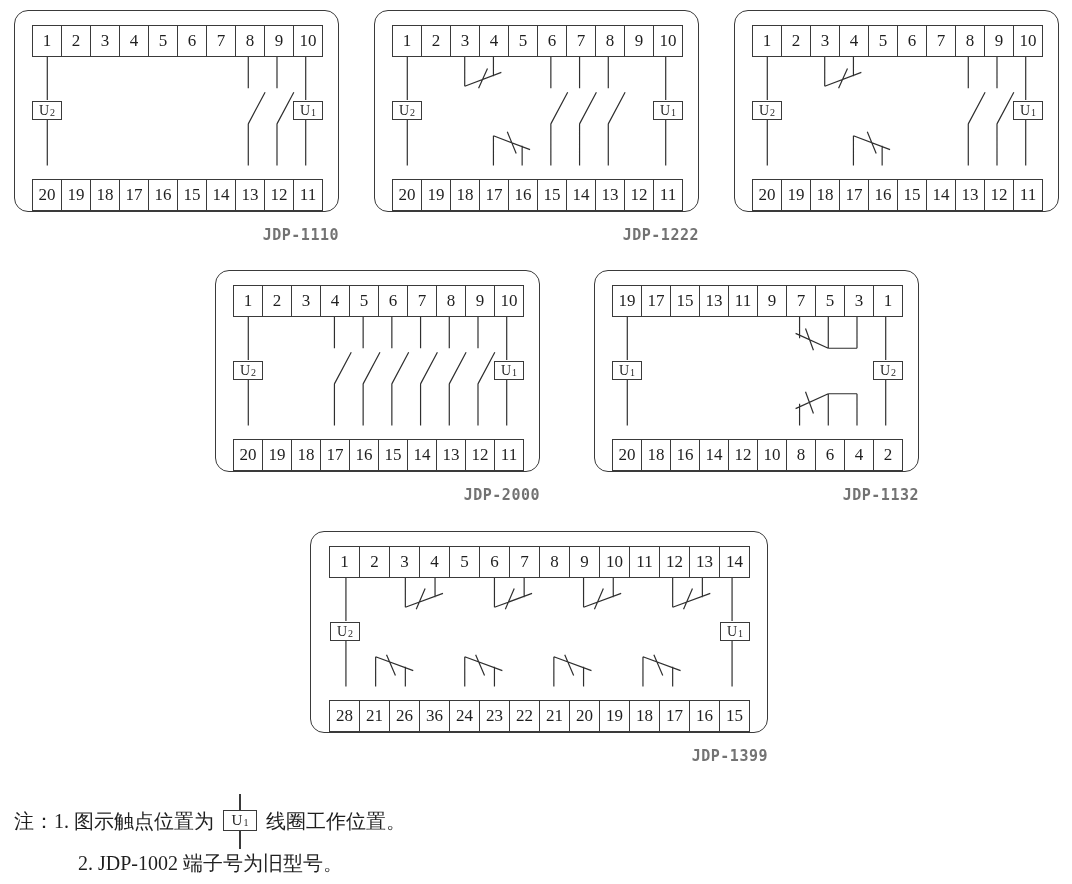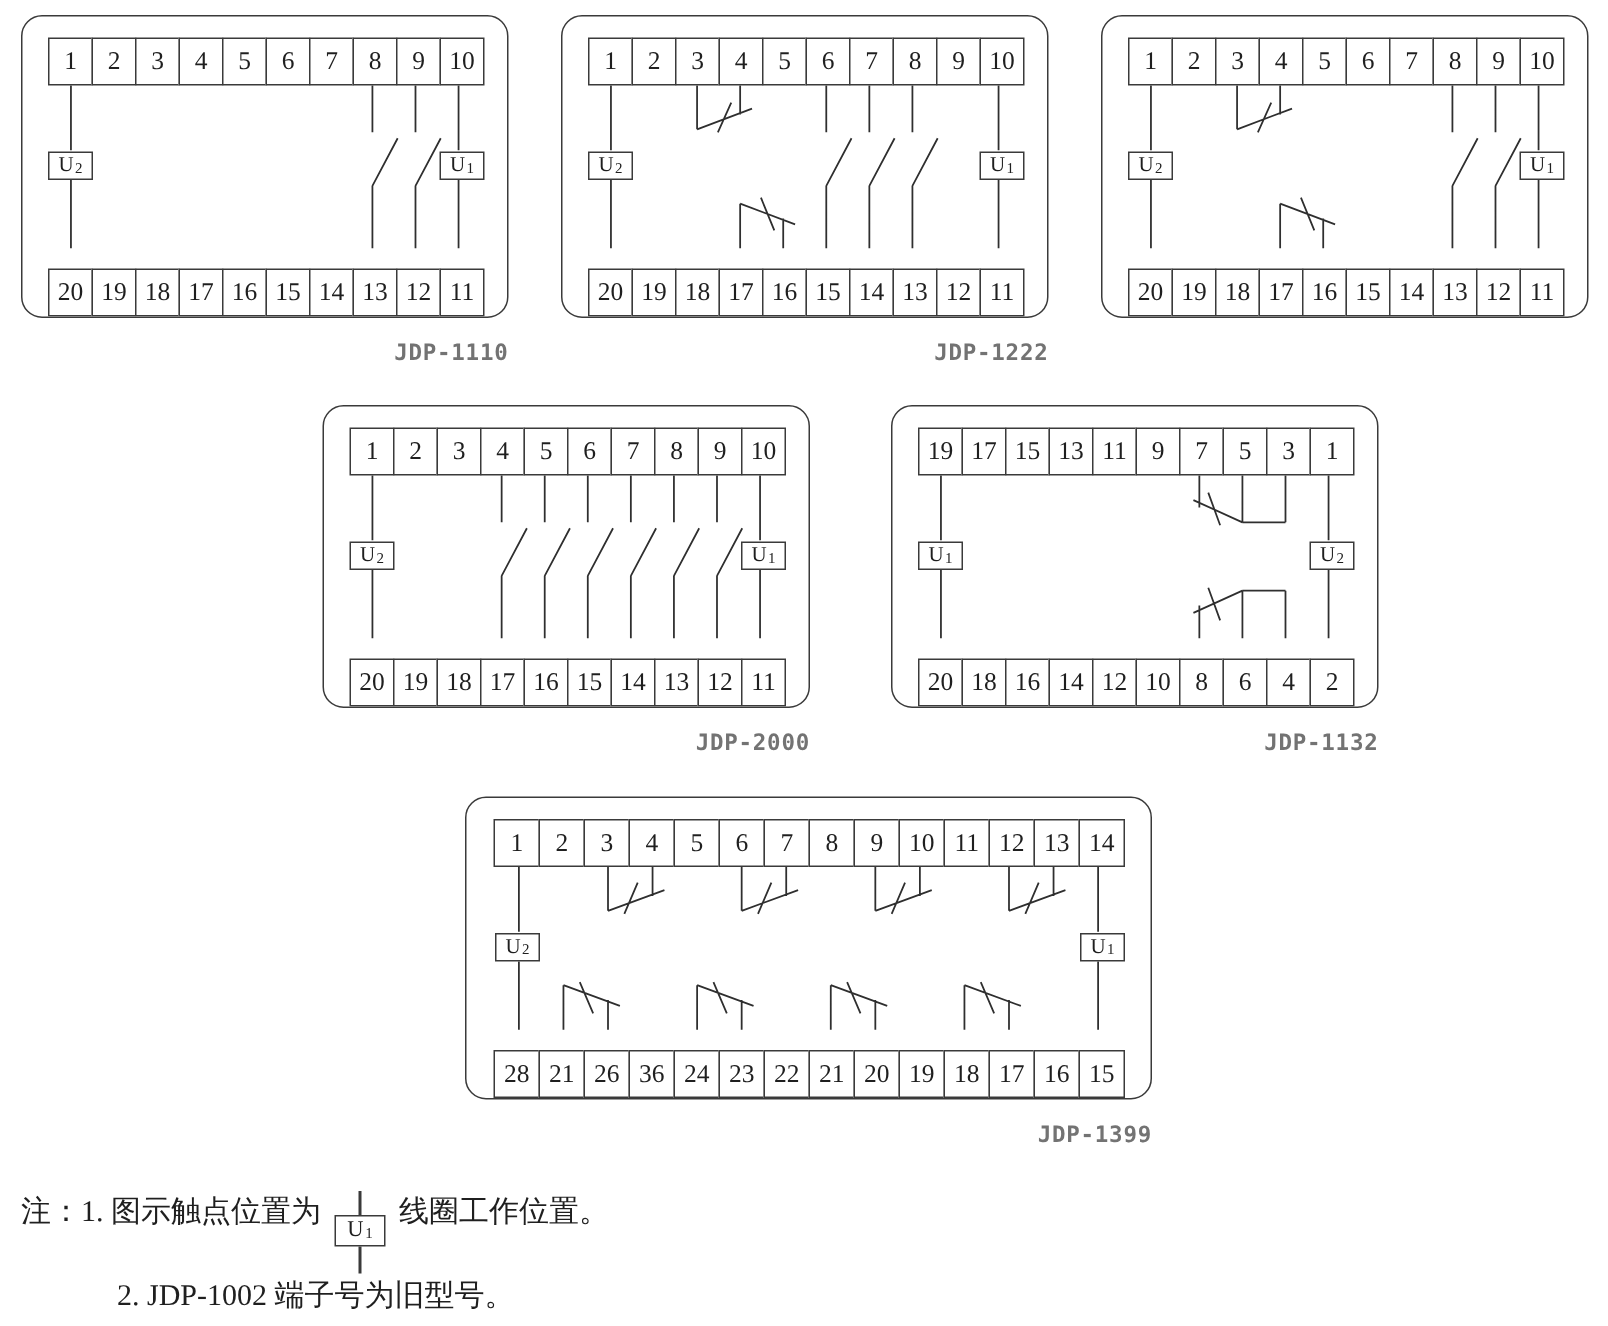--- a/index.html
+++ b/index.html
@@ -35,21 +35,21 @@
     font-size:14px;
   }
   .coil sub { font-size:10px; line-height:1; margin-left:1px; transform:translateY(2px); }
   .dlabel {
     margin-top:14px; text-align:right;
     font-family:"DejaVu Sans Mono", monospace;
     font-size:15px; font-weight:bold; letter-spacing:0.5px; color:#737373;
   }
   .note1 {
     position:absolute; left:14px; top:794px;
-    display:flex; font-size:20px;
+    display:flex; align-items:center; font-size:20px;
   }
   .note-coil-symbol { display:inline-flex; flex-direction:column; align-items:center; margin:0 9px; }
   .vline { width:1.2px; background:#3a3a3a; }
   .vline.top { height:16px; }
   .vline.bot { height:18px; }
   .note-coil-box {
     width:34px; height:21px; border:1px solid #3a3a3a;
     display:flex; align-items:center; justify-content:center; font-size:15px;
   }
   .note-coil-box sub { font-size:10px; line-height:1; margin-left:1px; transform:translateY(2px); }

